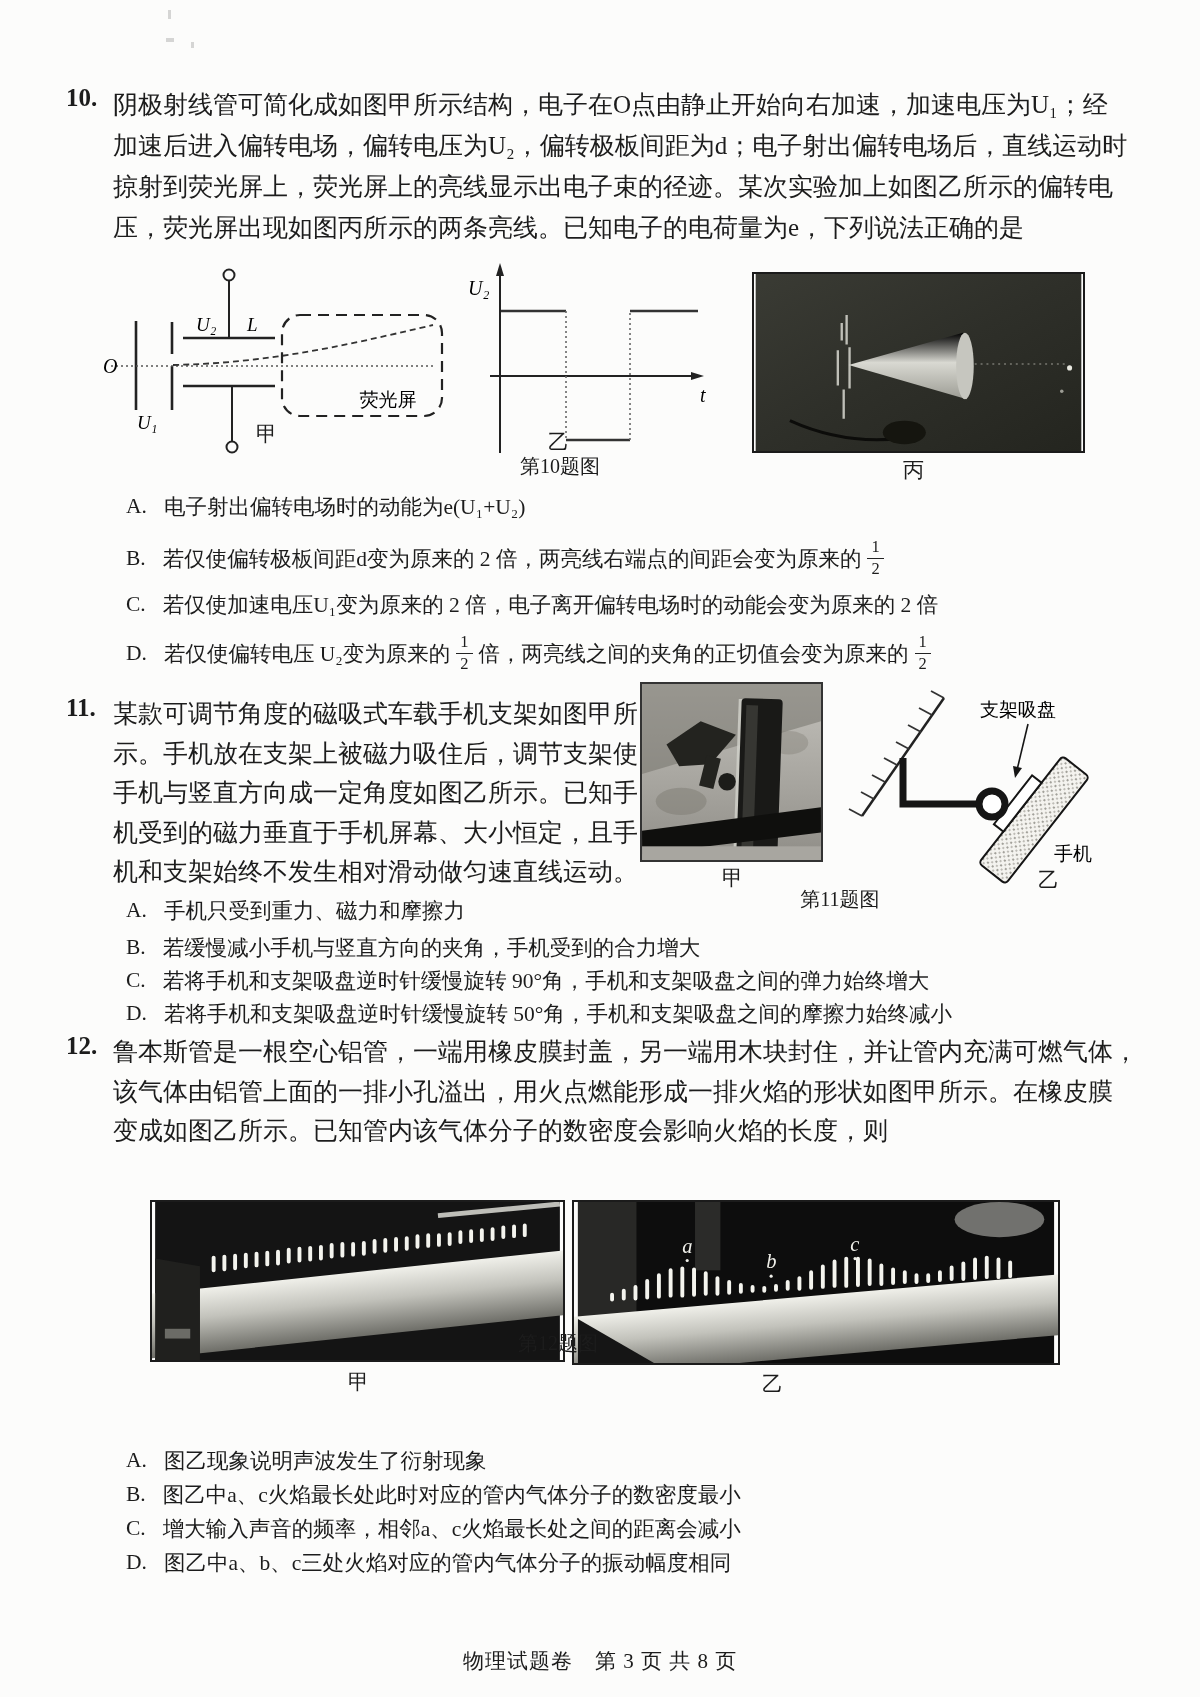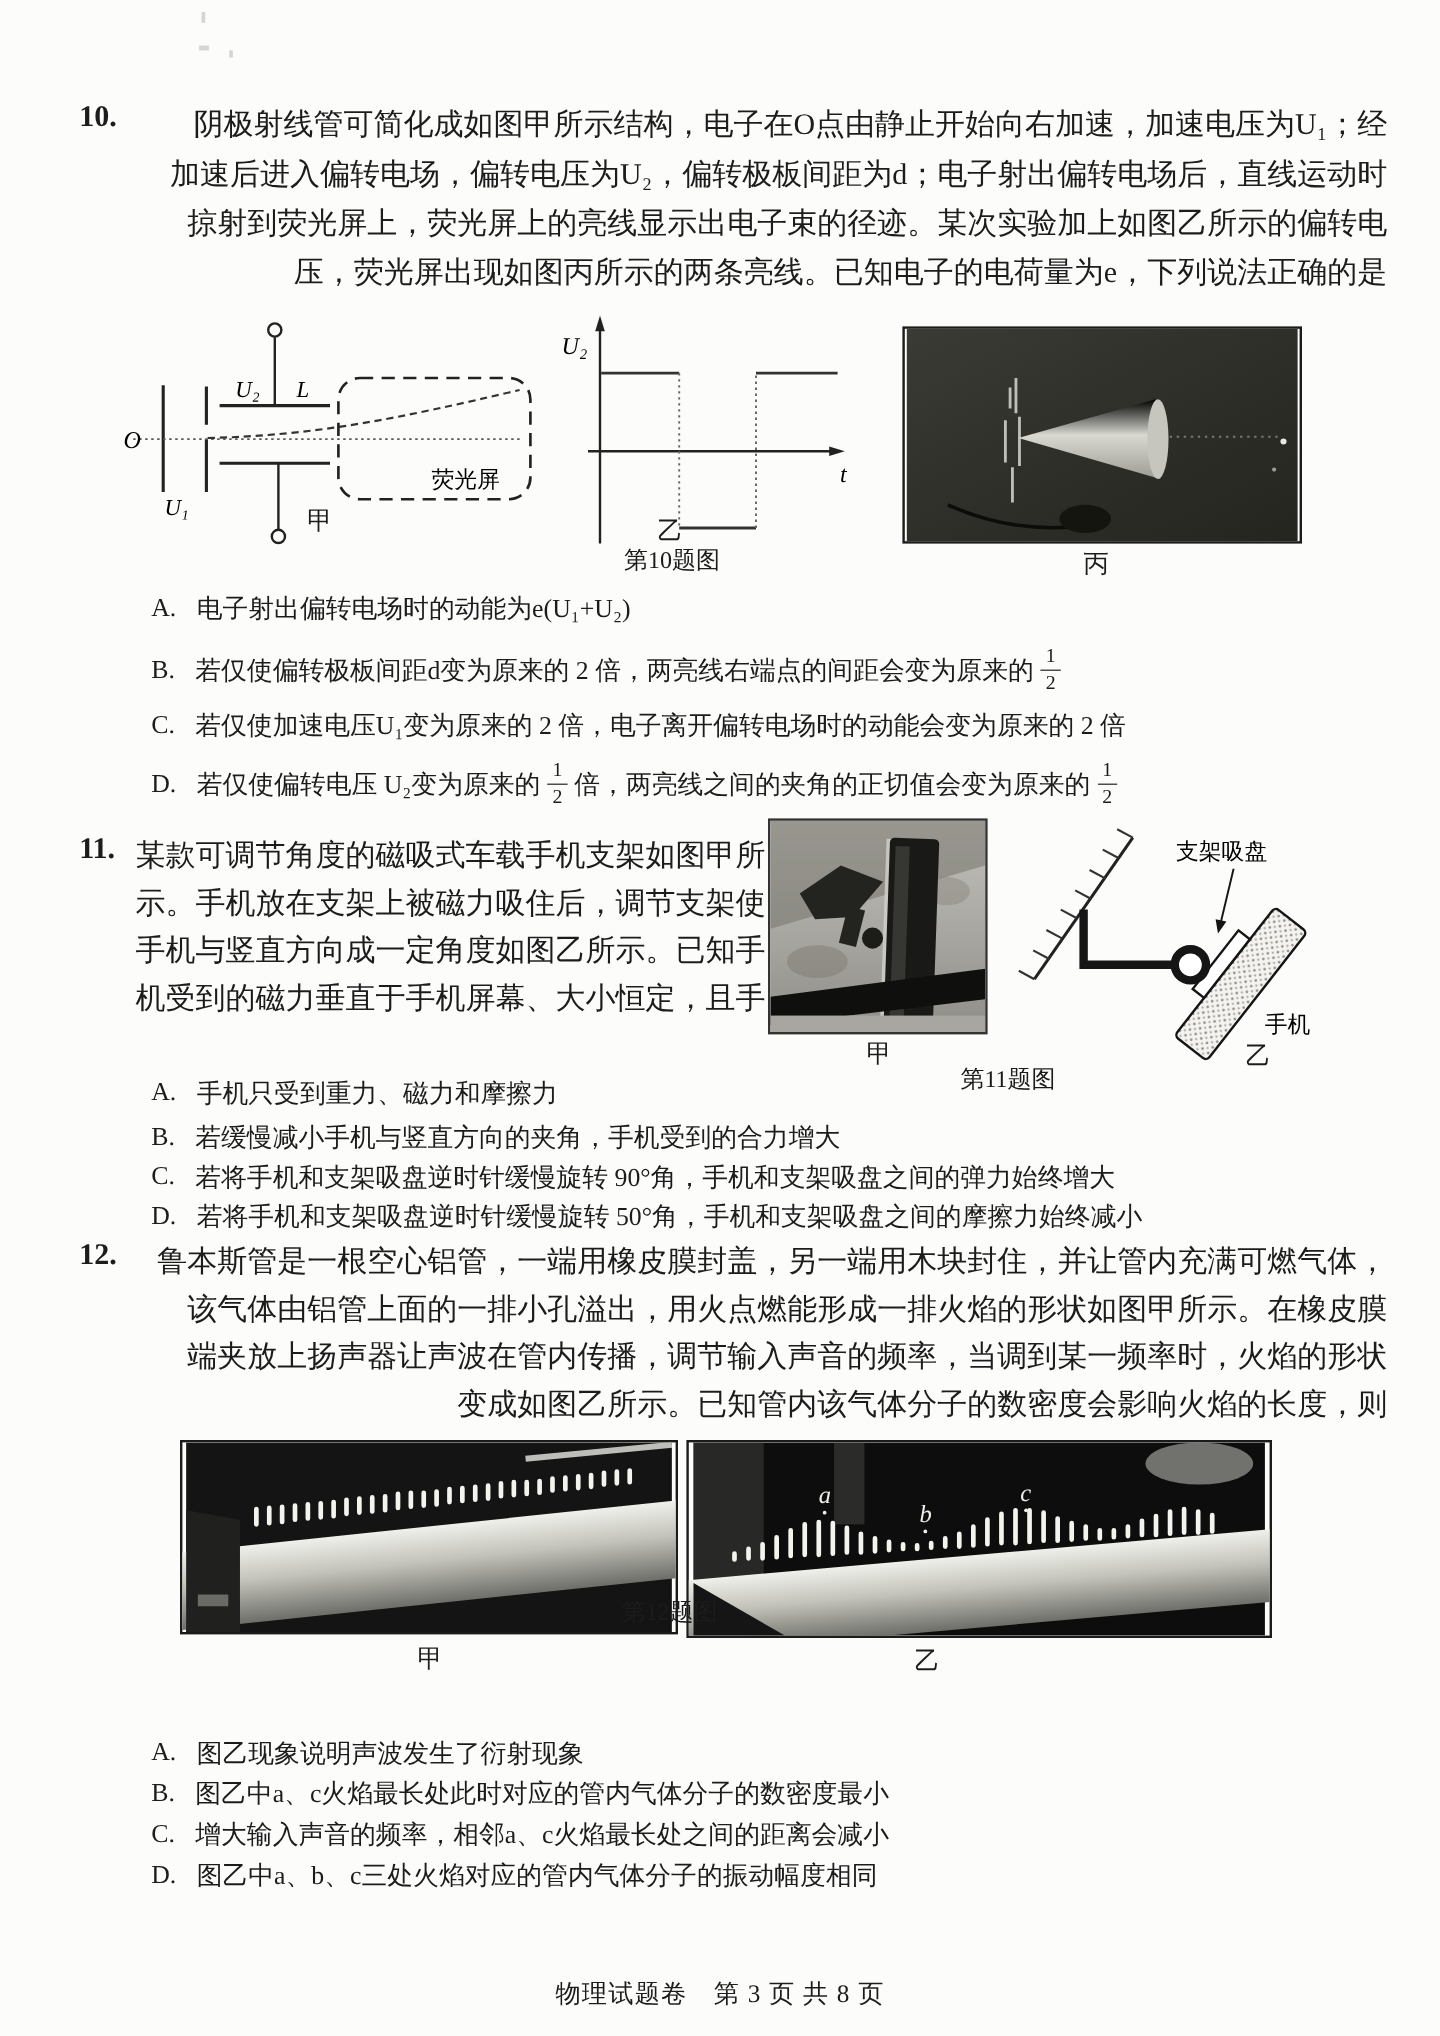--- a/index.html
+++ b/index.html
@@ -1,21 +1,21 @@
 <!DOCTYPE html>
 <html><head>
 <meta charset="utf-8">
 <style>
   html,body{margin:0;padding:0;background:#9a9a9a;}
   .page{position:relative;width:1200px;height:1697px;background:#fcfcfb;margin:0 auto;
         font-family:"Liberation Serif","DejaVu Serif",serif;color:#1c1c1c;overflow:hidden;}
   .abs{position:absolute;}
   .qblock{position:absolute;font-size:25px;}
   .qnum{position:absolute;left:0;top:0;font-weight:600;}
-  .qlines{margin-left:47px;text-align:right;}
+  .qlines{margin-left:47px;}
   .qlines .line{white-space:nowrap;}
   .q10lines .line{line-height:41px;}
   .q11lines .line{line-height:39.5px;}
   .q12lines .line{line-height:39.5px;}
   .opt{position:absolute;left:126px;font-size:21.5px;display:flex;align-items:center;white-space:nowrap;}
   .olabel{margin-right:17px;}
   .frac{display:inline-flex;flex-direction:column;align-items:center;line-height:1;margin:0 6px;}
   .frac .num{font-size:16.5px;padding:0 4px 2px;}
   .frac .den{font-size:16.5px;border-top:1.4px solid #222;padding:2px 4px 0;}
   .figlabel{position:absolute;font-size:21px;}
@@ -138,20 +138,21 @@
     </span>
   </div>
 
   <div class="qblock" style="left:66px;top:694px;width:560px;">
     <span class="qnum">11.</span>
     <div class="qlines q11lines">
       <div class="line">某款可调节角度的磁吸式车载手机支架如图甲所</div>
       <div class="line">示。手机放在支架上被磁力吸住后，调节支架使</div>
       <div class="line">手机与竖直方向成一定角度如图乙所示。已知手</div>
       <div class="line">机受到的磁力垂直于手机屏幕、大小恒定，且手</div>
+      <div class="line">机和支架始终不发生相对滑动做匀速直线运动。</div>
     </div>
   </div>
 
   <svg class="photo" style="left:640px;top:682px;border-color:#333;" width="183" height="180" viewBox="0 0 183 180">
     <defs>
       <linearGradient id="mottle" x1="0" y1="0" x2="0" y2="1">
         <stop offset="0" stop-color="#c3c1bb"></stop>
           <stop offset="0.6" stop-color="#a5a39d"></stop>
           <stop offset="1" stop-color="#8f8d87"></stop>
       </linearGradient>
@@ -222,21 +223,20 @@
   <div class="opt" style="top:999px;">
     <span class="olabel">D.</span>
     <span>若将手机和支架吸盘逆时针缓慢旋转 50°角，手机和支架吸盘之间的摩擦力始终减小</span>
   </div>
 
   <div class="qblock" style="left:66px;top:1032px;width:1090px;">
     <span class="qnum">12.</span>
     <div class="qlines q12lines">
       <div class="line">鲁本斯管是一根空心铝管，一端用橡皮膜封盖，另一端用木块封住，并让管内充满可燃气体，</div>
       <div class="line">该气体由铝管上面的一排小孔溢出，用火点燃能形成一排火焰的形状如图甲所示。在橡皮膜</div>
-      <div class="line">端夹放上扬声器让声波在管内传播，调节输入声音的频率，当调到某一频率时，火焰的形状</div>
       <div class="line">变成如图乙所示。已知管内该气体分子的数密度会影响火焰的长度，则</div>
     </div>
   </div>
 
   <svg class="photo" style="left:150px;top:1200px;" width="415" height="162" viewBox="0 0 415 162">
     <defs>
       <linearGradient id="tubeG" x1="0" y1="0" x2="0" y2="1">
         <stop offset="0" stop-color="#f0f0ea"></stop>
           <stop offset="0.45" stop-color="#c2c2bb"></stop>
           <stop offset="1" stop-color="#6e6e68"></stop>

